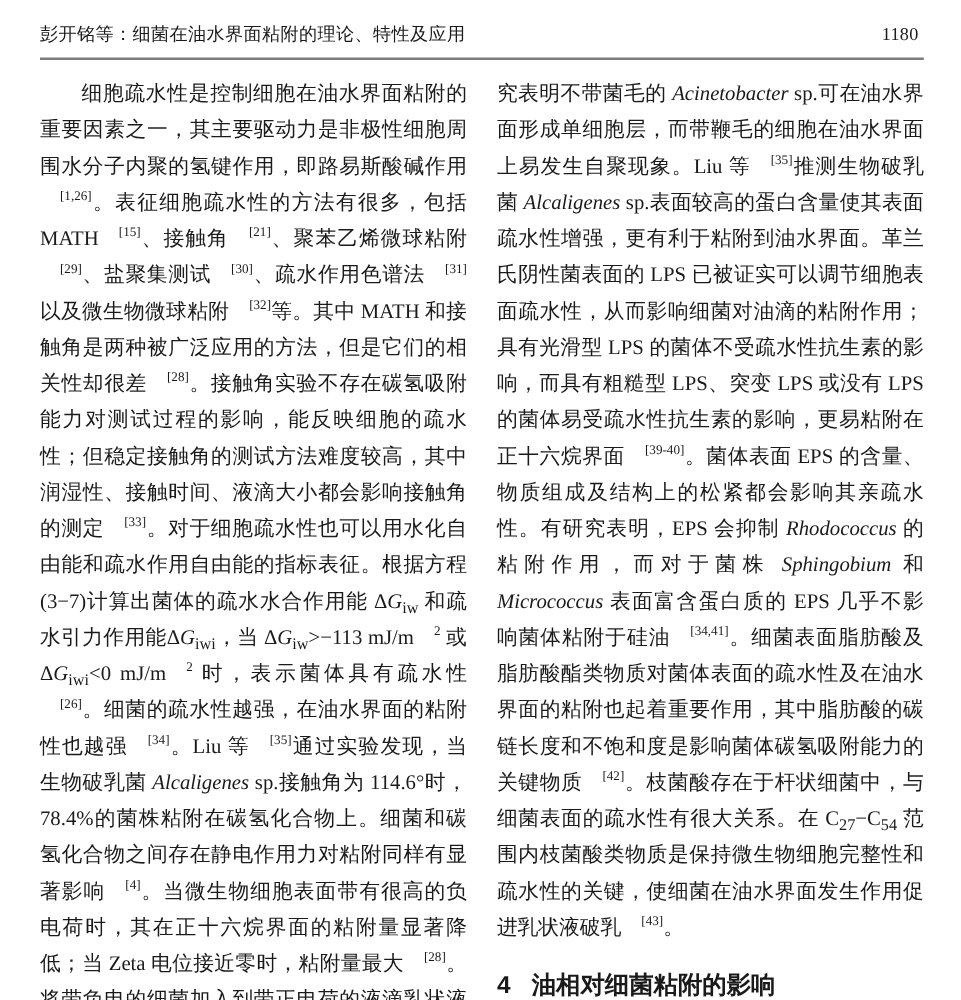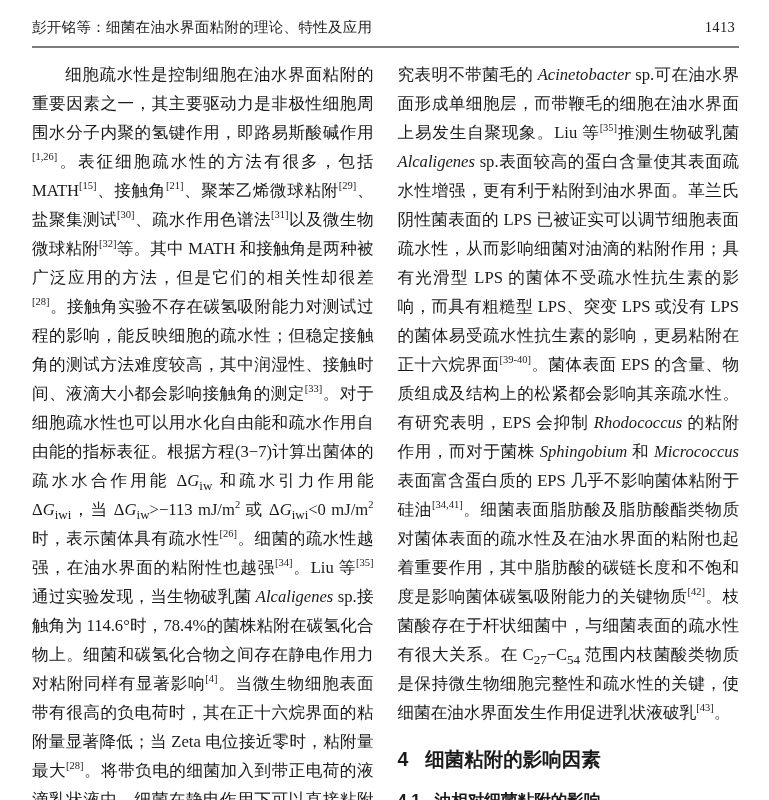--- a/index.html
+++ b/index.html
@@ -12,39 +12,39 @@
   .running-head{
     display:flex;justify-content:space-between;align-items:baseline;
     font-size:14.5px;letter-spacing:.3px;
     padding:0 4px 9px 0;
     border-bottom:2px solid #7d7d7d;
   }
   .content{display:flex;gap:24px;margin-top:12px;}
   .col{flex:1 1 0;min-width:0;}
   p.para{margin:0;font-size:16.6px;line-height:29px;text-align:justify;text-justify:inter-ideograph;}
   p.indent{text-indent:2em;}
-  p.para sup{font-size:10.5px;line-height:0;}
+  p.para sup{font-size:10.5px;line-height:0;margin-left:16px;}
   p.para sub{font-size:13px;line-height:0;}
   .h1,.h2{font-family:"Liberation Sans","DejaVu Sans",sans-serif;font-weight:bold;}
   .h2{font-size:16.6px;line-height:29px;margin:7px 0 5px;}
   .h1{font-size:19.5px;line-height:30px;margin:17px 0 12px;}
   .h1 .hnum{margin-right:17px;}
   .h2 .hnum{margin-right:14px;}
 </style>
 </head>
 <body>
 
 <div class="page">
   <div class="running-head">
     <span>彭开铭等：细菌在油水界面粘附的理论、特性及应用</span>
-    <span>1413</span>
+    <span>1180</span>
   </div>
   <div class="content">
     <div class="col" id="col-left">
         <p class="para indent">细胞疏水性是控制细胞在油水界面粘附的重要因素之一，其主要驱动力是非极性细胞周围水分子内聚的氢键作用，即路易斯酸碱作用<sup>[1,26]</sup>。表征细胞疏水性的方法有很多，包括 MATH<sup>[15]</sup>、接触角<sup>[21]</sup>、聚苯乙烯微球粘附<sup>[29]</sup>、盐聚集测试<sup>[30]</sup>、疏水作用色谱法<sup>[31]</sup>以及微生物微球粘附<sup>[32]</sup>等。其中 MATH 和接触角是两种被广泛应用的方法，但是它们的相关性却很差<sup>[28]</sup>。接触角实验不存在碳氢吸附能力对测试过程的影响，能反映细胞的疏水性；但稳定接触角的测试方法难度较高，其中润湿性、接触时间、液滴大小都会影响接触角的测定<sup>[33]</sup>。对于细胞疏水性也可以用水化自由能和疏水作用自由能的指标表征。根据方程(3−7)计算出菌体的疏水水合作用能 Δ<i>G</i><sub>iw</sub> 和疏水引力作用能Δ<i>G</i><sub>iwi</sub>，当 Δ<i>G</i><sub>iw</sub>&gt;−113 mJ/m<sup>2</sup> 或 Δ<i>G</i><sub>iwi</sub>&lt;0 mJ/m<sup>2</sup> 时，表示菌体具有疏水性<sup>[26]</sup>。细菌的疏水性越强，在油水界面的粘附性也越强<sup>[34]</sup>。Liu 等<sup>[35]</sup>通过实验发现，当生物破乳菌 <i>Alcaligenes</i> sp.接触角为 114.6°时，78.4%的菌株粘附在碳氢化合物上。细菌和碳氢化合物之间存在静电作用力对粘附同样有显著影响<sup>[4]</sup>。当微生物细胞表面带有很高的负电荷时，其在正十六烷界面的粘附量显著降低；当 Zeta 电位接近零时，粘附量最大<sup>[28]</sup>。将带负电的细菌加入到带正电荷的液滴乳状液中，细菌在静电作用下可以直接粘附在乳状液的液滴上。</p>
       </div>
     <div class="col" id="col-right">
         <p class="para">究表明不带菌毛的 <i>Acinetobacter</i> sp.可在油水界面形成单细胞层，而带鞭毛的细胞在油水界面上易发生自聚现象。Liu 等<sup>[35]</sup>推测生物破乳菌 <i>Alcaligenes</i> sp.表面较高的蛋白含量使其表面疏水性增强，更有利于粘附到油水界面。革兰氏阴性菌表面的 LPS 已被证实可以调节细胞表面疏水性，从而影响细菌对油滴的粘附作用；具有光滑型 LPS 的菌体不受疏水性抗生素的影响，而具有粗糙型 LPS、突变 LPS 或没有 LPS 的菌体易受疏水性抗生素的影响，更易粘附在正十六烷界面<sup>[39-40]</sup>。菌体表面 EPS 的含量、物质组成及结构上的松紧都会影响其亲疏水性。有研究表明，EPS 会抑制 <i>Rhodococcus</i> 的粘附作用，而对于菌株 <i>Sphingobium</i> 和 <i>Micrococcus</i> 表面富含蛋白质的 EPS 几乎不影响菌体粘附于硅油<sup>[34,41]</sup>。细菌表面脂肪酸及脂肪酸酯类物质对菌体表面的疏水性及在油水界面的粘附也起着重要作用，其中脂肪酸的碳链长度和不饱和度是影响菌体碳氢吸附能力的关键物质<sup>[42]</sup>。枝菌酸存在于杆状细菌中，与细菌表面的疏水性有很大关系。在 C<sub>27</sub>−C<sub>54</sub> 范围内枝菌酸类物质是保持微生物细胞完整性和疏水性的关键，使细菌在油水界面发生作用促进乳状液破乳<sup>[43]</sup>。</p>
-        <div class="h1"><span class="hnum">4</span><span>细菌粘附的影响因素</span></div>
+        <div class="h1"><span class="hnum">4</span><span>油相对细菌粘附的影响</span></div>
         <div class="h2"><span class="hnum">4.1</span><span>油相对细菌粘附的影响</span></div>
       </div>
   </div>
 </div>
 
 </body></html>

